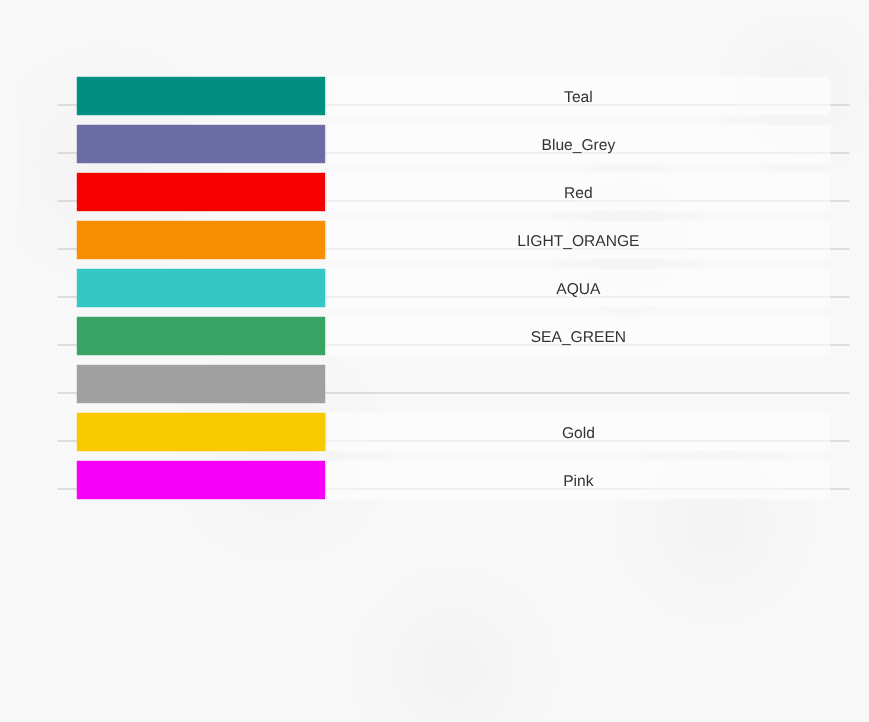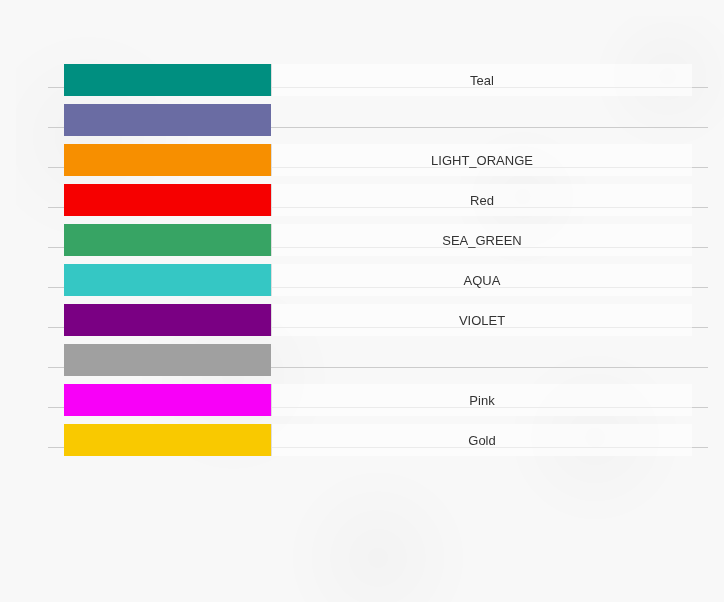--- a/index.html
+++ b/index.html
@@ -61,45 +61,42 @@
 
 <div class="bg-pattern"></div>
 
 <div class="table">
   <div class="row">
     <div class="swatch" style="background:#008f80"></div>
     <div class="label">Teal</div>
   </div>
   <div class="row">
     <div class="swatch" style="background:#6a6ca3"></div>
+    <div class="label">Blue_Grey</div>
+  </div>
+  <div class="row">
+    <div class="swatch" style="background:#f60000"></div>
+    <div class="label">Red</div>
   </div>
   <div class="row">
     <div class="swatch" style="background:#f78f00"></div>
     <div class="label">LIGHT_ORANGE</div>
   </div>
   <div class="row">
-    <div class="swatch" style="background:#f60000"></div>
-    <div class="label">Red</div>
+    <div class="swatch" style="background:#35c7c4"></div>
+    <div class="label">AQUA</div>
   </div>
   <div class="row">
     <div class="swatch" style="background:#37a464"></div>
     <div class="label">SEA_GREEN</div>
   </div>
   <div class="row">
-    <div class="swatch" style="background:#35c7c4"></div>
-    <div class="label">AQUA</div>
+    <div class="swatch" style="background:#a0a0a0"></div>
   </div>
   <div class="row">
-    <div class="swatch" style="background:#7a0083"></div>
-    <div class="label">VIOLET</div>
-  </div>
-  <div class="row">
-    <div class="swatch" style="background:#a0a0a0"></div>
+    <div class="swatch" style="background:#f9c900"></div>
+    <div class="label">Gold</div>
   </div>
   <div class="row">
     <div class="swatch" style="background:#f800f8"></div>
     <div class="label">Pink</div>
   </div>
-  <div class="row">
-    <div class="swatch" style="background:#f9c900"></div>
-    <div class="label">Gold</div>
-  </div>
 </div>
 
 </body></html>

